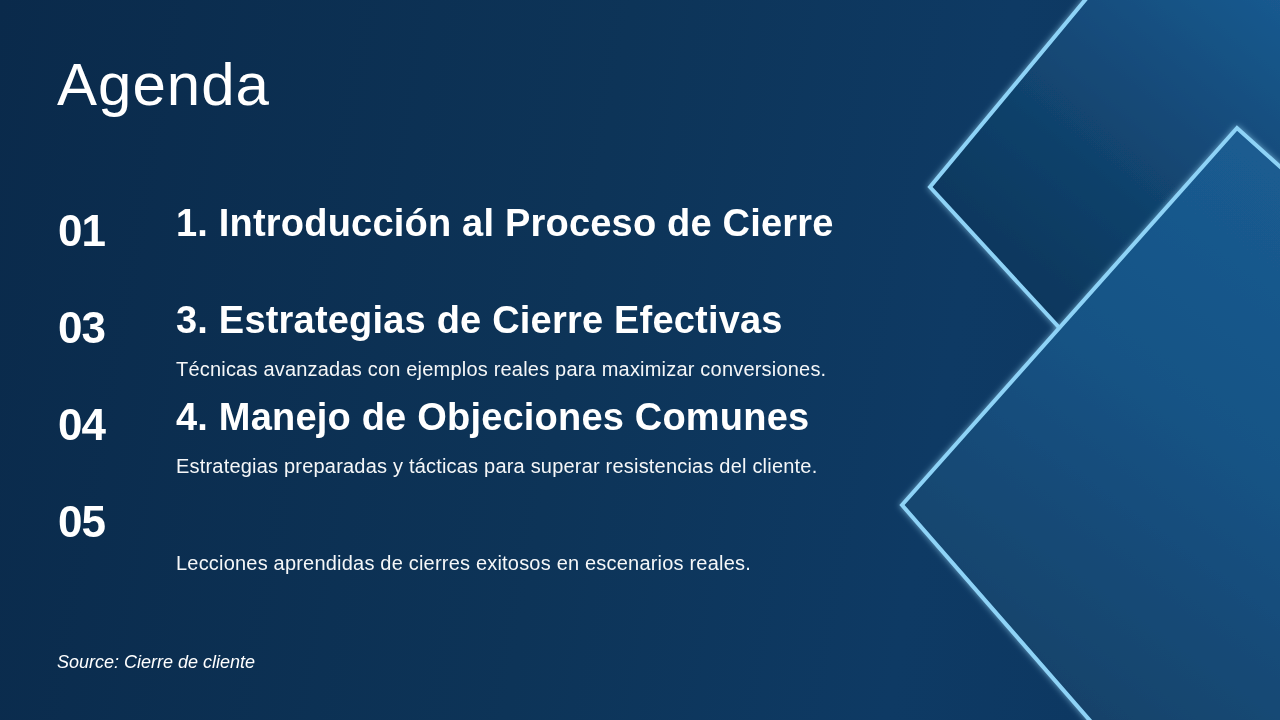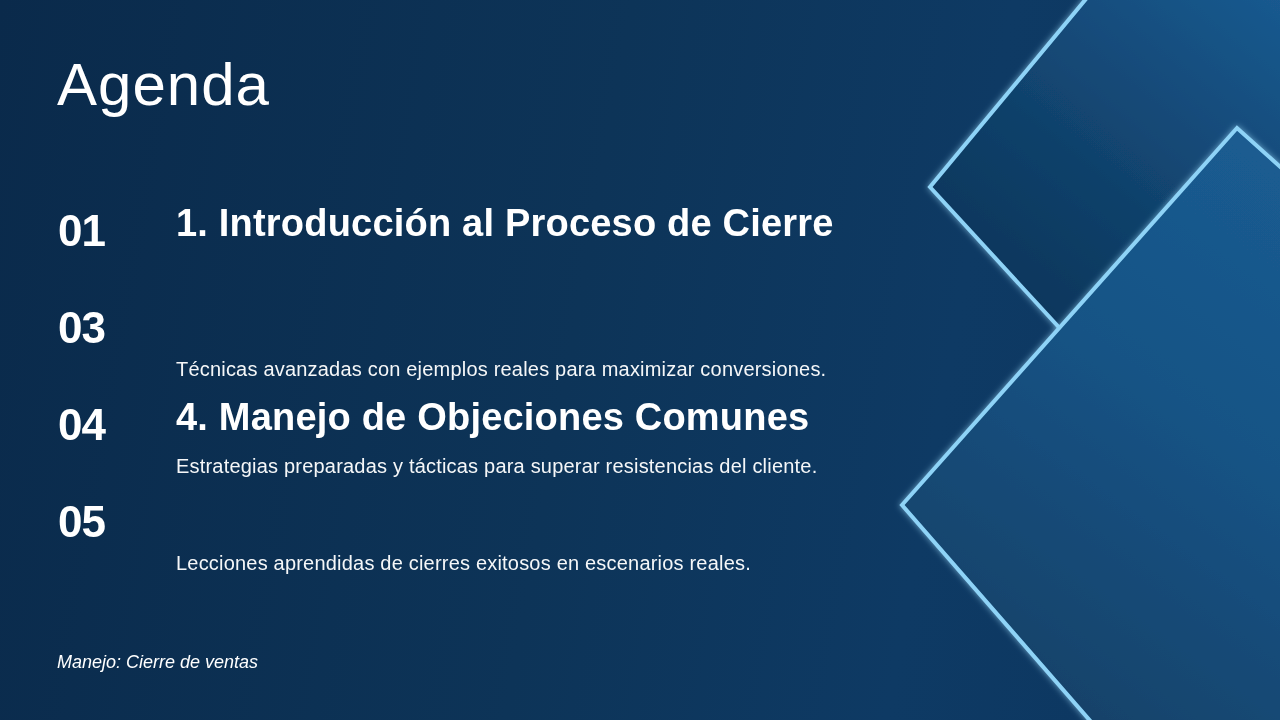--- a/index.html
+++ b/index.html
@@ -68,28 +68,29 @@
 
   <h1 class="slide-title">Agenda</h1>
 
   <div class="items">
     <div class="item">
       <div class="num">01</div>
       <div class="ttl">1. Introducción al Proceso de Cierre</div>
     </div>
     <div class="item">
       <div class="num">03</div>
+      <div class="ttl">3. Estrategias de Cierre Efectivas</div>
       <div class="dsc">Técnicas avanzadas con ejemplos reales para maximizar conversiones.</div>
     </div>
     <div class="item">
       <div class="num">04</div>
       <div class="ttl">4. Manejo de Objeciones Comunes</div>
       <div class="dsc">Estrategias preparadas y tácticas para superar resistencias del cliente.</div>
     </div>
     <div class="item">
       <div class="num">05</div>
       <div class="dsc">Lecciones aprendidas de cierres exitosos en escenarios reales.</div>
     </div>
   </div>
 
-  <div class="source">Manejo: Cierre de ventas</div>
+  <div class="source">Source: Cierre de cliente</div>
 
 </div>
 
 </body></html>

